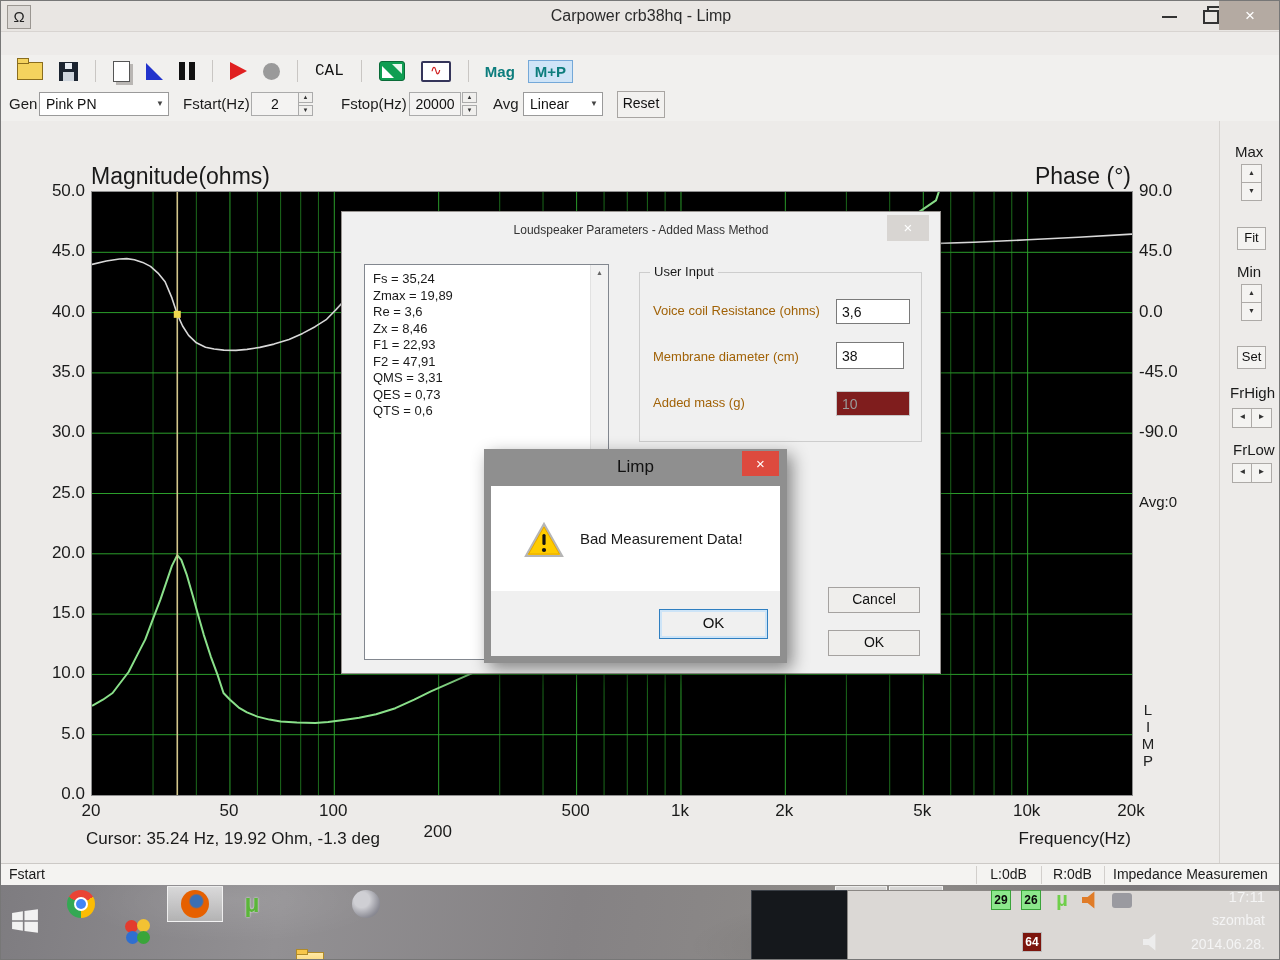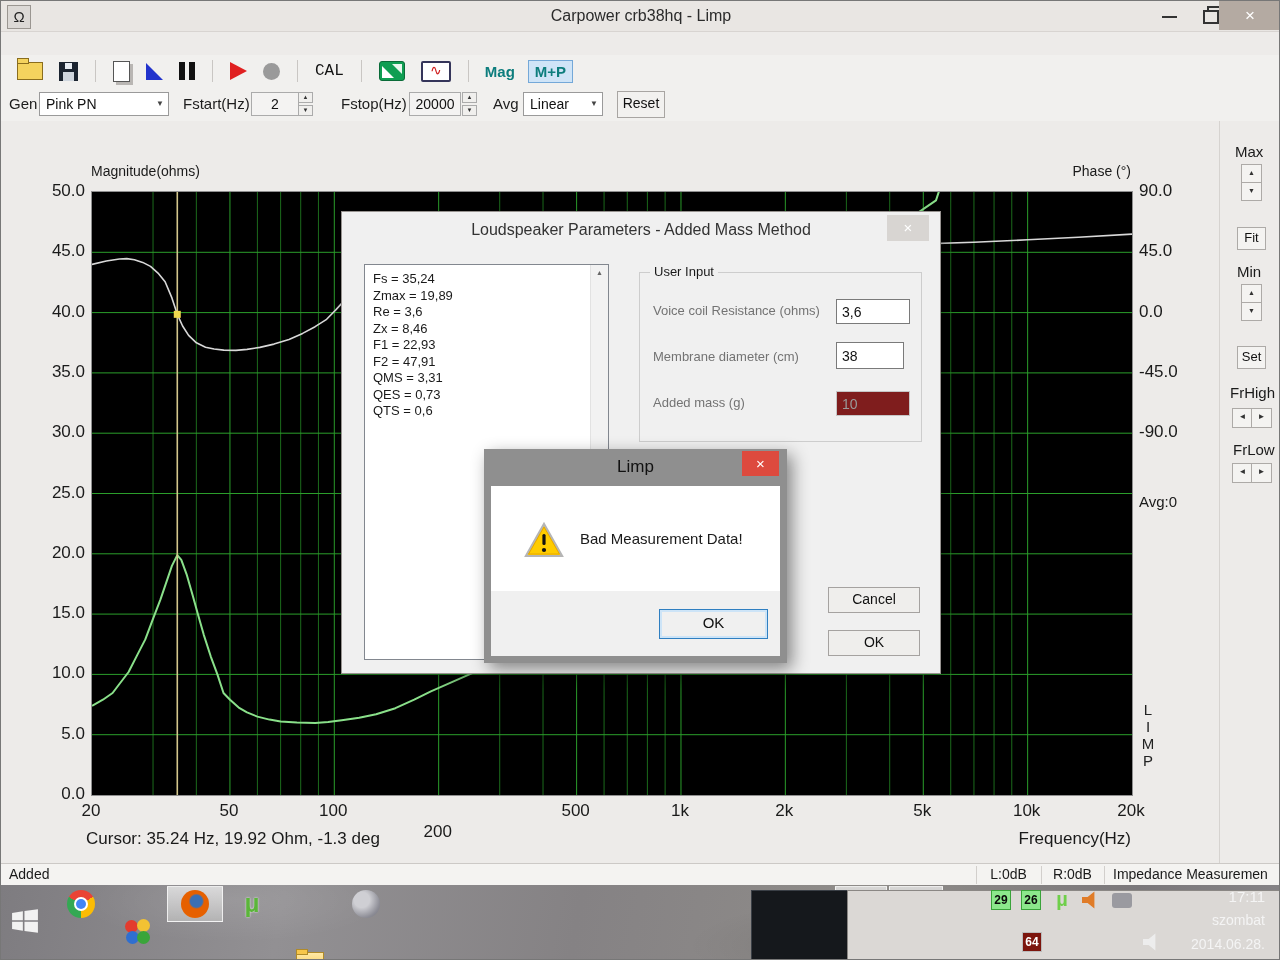--- a/index.html
+++ b/index.html
@@ -53,46 +53,46 @@
   .spinbox{position:absolute;top:5px;height:24px;background:#f4f3f2;border:1px solid #ababab;box-sizing:border-box;
            font-size:14px;color:#111;text-align:center;line-height:22px;}
   .spinner{position:absolute;top:5px;width:15px;height:24px;}
   .spinner div{position:absolute;left:0;width:15px;height:11px;background:#f0efed;border:1px solid #ababab;box-sizing:border-box;
                font-size:6px;color:#333;text-align:center;line-height:9px;}
   .spinner .dn{top:13px;}
   #reset-btn{position:absolute;left:616px;top:4px;width:46px;height:25px;background:#f2f1ef;border:1px solid #a8a5a2;
              font-size:14px;color:#111;text-align:center;line-height:23px;}
   
   #main{position:absolute;left:0;top:120px;width:1280px;height:742px;background:#edebe9;}
-  .chart-title{position:absolute;top:42px;font-size:14px;color:#1a1a1a;}
+  .chart-title{position:absolute;top:42px;font-size:23px;color:#1a1a1a;}
   #plot{position:absolute;left:90px;top:70px;width:1040px;height:603px;background:#000;border:1px solid #8f8f8f;}
   .ticklab{position:absolute;font-size:17px;color:#1a1a1a;}
   #cursor-readout{position:absolute;left:85px;top:708px;font-size:17px;color:#1a1a1a;}
   #freq-label{position:absolute;left:930px;top:708px;width:200px;text-align:right;font-size:17px;color:#1a1a1a;}
   #avg-readout{position:absolute;left:1138px;top:372px;font-size:15px;color:#1a1a1a;}
   #limp-vert{position:absolute;left:1138px;top:580px;width:18px;text-align:center;font-size:15px;color:#222;line-height:17px;}
   #rp-divider{position:absolute;left:1218px;top:0;width:1px;height:742px;background:#d6d3d0;}
   .rp-label{position:absolute;font-size:15px;color:#1a1a1a;}
   .rp-btn{position:absolute;background:#f4f3f1;border:1px solid #adaaa7;font-size:13px;color:#111;text-align:center;}
   .rp-spin{width:19px;height:17px;line-height:15px;font-size:7px;color:#333;}
   .rp-arrow{width:19px;height:18px;line-height:16px;font-size:8px;color:#333;}
   
   #pdialog{position:absolute;left:340px;top:90px;width:600px;height:463px;background:#f0f0f0;border:1px solid #979390;
            box-shadow:4px 5px 14px rgba(0,0,0,0.38);box-sizing:border-box;}
-  #pdialog-title{position:absolute;left:0;top:0;width:100%;height:36px;text-align:center;line-height:36px;font-size:16px;color:#333;}
+  #pdialog-title{position:absolute;left:0;top:0;width:100%;height:36px;text-align:center;line-height:36px;font-size:12px;color:#333;}
   #pdialog-close{position:absolute;right:11px;top:3px;width:42px;height:26px;background:#d8d5d2;color:#fff;
                  font-size:15px;text-align:center;line-height:26px;}
   #plist{position:absolute;left:22px;top:52px;width:245px;height:396px;background:#fff;border:1px solid #82878f;box-sizing:border-box;}
   #plist-inner{position:absolute;left:8px;top:6px;right:22px;font-size:13px;color:#1a1a1a;line-height:16.5px;}
   #plist-sb{position:absolute;right:0;top:0;width:17px;height:100%;background:#f2f2f2;border-left:1px solid #e2e2e2;}
   .sb-btn{position:absolute;left:0;width:17px;height:17px;font-size:7px;color:#666;text-align:center;line-height:16px;background:#f2f2f2;}
   #sb-dn{bottom:0;}
   #groupbox{position:absolute;left:297px;top:60px;width:281px;height:168px;border:1px solid #cdcdcd;}
   #groupbox-title{position:absolute;left:10px;top:-9px;background:#f0f0f0;padding:0 4px;font-size:13px;color:#1a1a1a;}
-  .gb-label{position:absolute;left:13px;font-size:13px;color:#737373;}
+  .gb-label{position:absolute;left:13px;font-size:13px;color:#a16207;}
   .gb-input{position:absolute;left:196px;width:62px;height:23px;border:1px solid #7a7a7a;background:#fff;
             font-size:14px;color:#111;padding:0 5px;font-family:"Liberation Sans",sans-serif;box-sizing:content-box;}
   .gb-input.dis{border:1px solid #c6c6c6;background:#7f1d1d;color:#9a9a9a;}
   .dlg-btn{position:absolute;left:486px;width:90px;height:24px;background:#efeeec;border:1px solid #a5a2a0;
            font-size:14px;color:#111;text-align:center;line-height:22px;}
   
   #alert{position:absolute;left:483px;top:328px;width:303px;height:214px;background:#8f8f8f;
          box-shadow:5px 6px 16px rgba(0,0,0,0.45);}
   #alert-title{position:absolute;left:0;top:0;width:100%;height:38px;text-align:center;line-height:36px;font-size:17px;color:#111;}
   #alert-close{position:absolute;right:8px;top:2px;width:37px;height:25px;background:#dd4a3e;color:#fff;
@@ -372,21 +372,21 @@
           <circle cx="20" cy="28" r="2.1" fill="#111"></circle>
         </svg>
         <div id="alert-msg">Bad Measurement Data!</div>
       </div>
       <div id="alert-footer"></div>
       <div id="alert-ok">OK</div>
     </div>
   </div>
 
   <div id="statusbar">
-    <span class="st-text" style="left:8px">Added</span>
+    <span class="st-text" style="left:8px">Fstart</span>
     <span class="st-sep" style="left:975px"></span>
     <span class="st-text" style="left:975px;width:65px;text-align:center">L:0dB</span>
     <span class="st-sep" style="left:1040px"></span>
     <span class="st-text" style="left:1040px;width:63px;text-align:center">R:0dB</span>
     <span class="st-sep" style="left:1103px"></span>
     <span class="st-text" style="left:1112px">Impedance Measuremen</span>
   </div>
 
   <div id="taskbar">
     <svg id="start-btn" viewBox="0 0 26 26">

